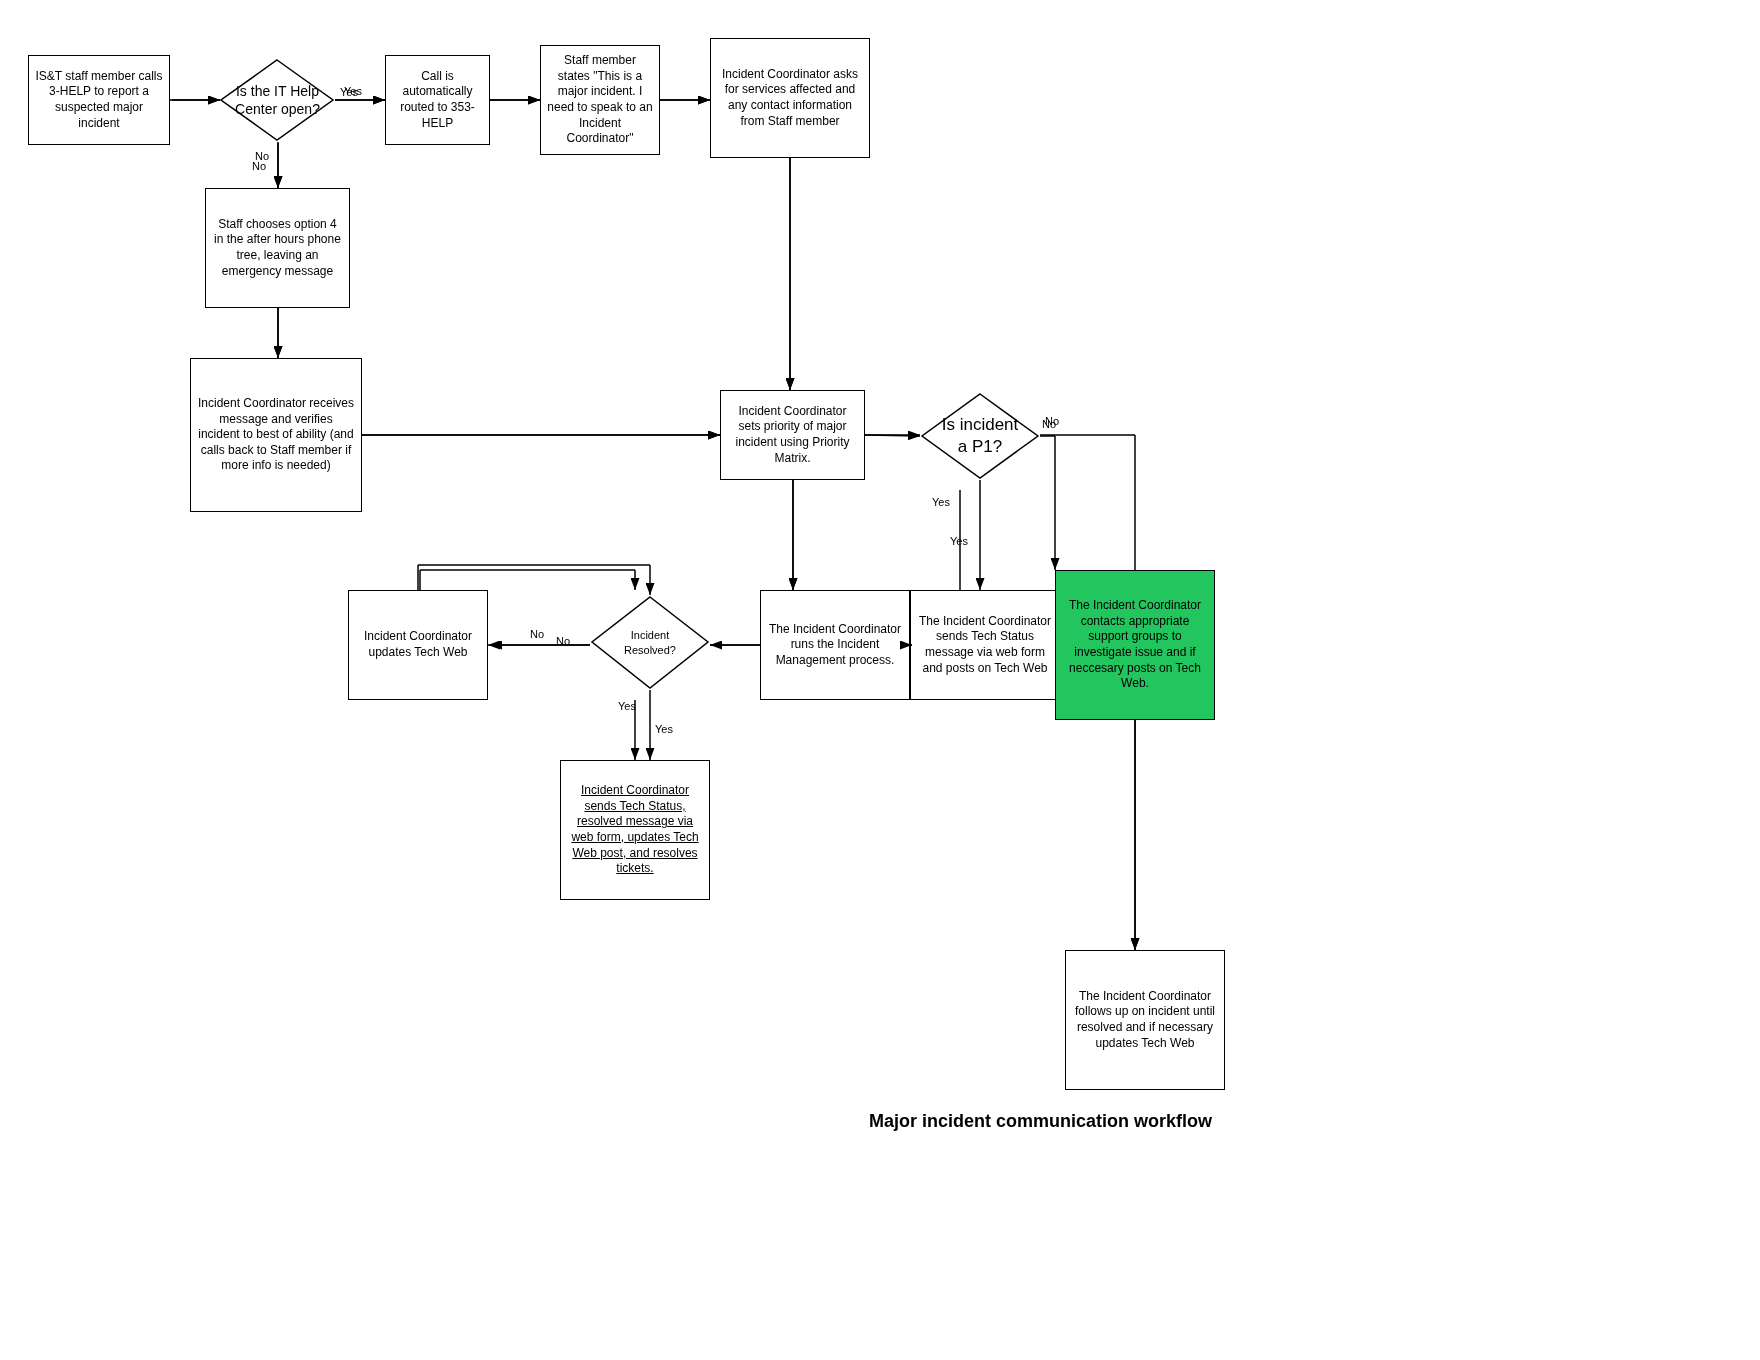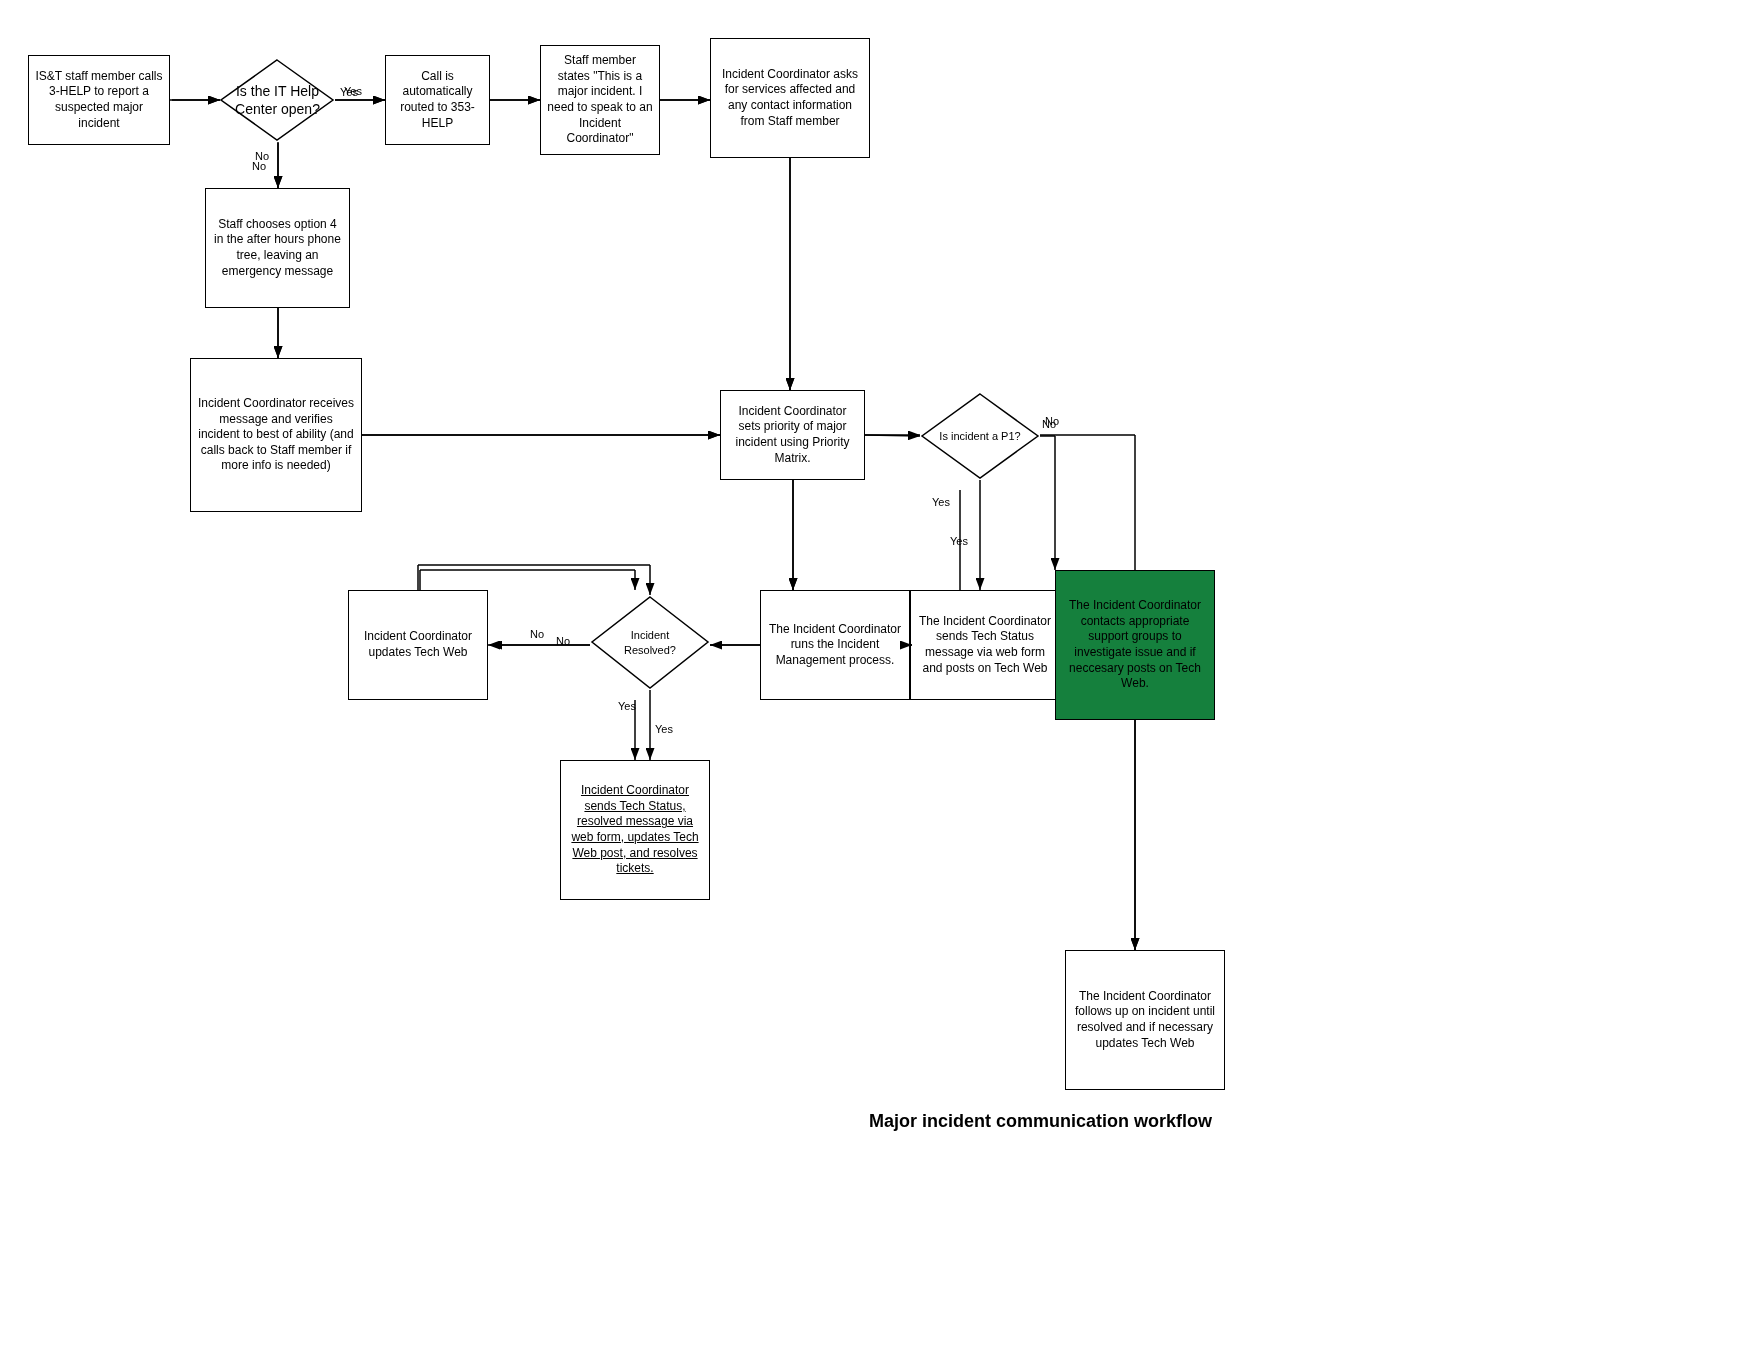--- a/index.html
+++ b/index.html
@@ -159,35 +159,35 @@
   </div>
 
   <div class="box" style="left:190px; top:358px; width:172px; height:154px;">
     <span>Incident Coordinator receives message and verifies incident to best of ability (and calls back to Staff member if more info is needed)</span>
   </div>
 
   <div class="diamond" style="left:920px; top:392px; width:120px; height:88px;">
     <svg width="120" height="88" viewBox="0 0 120 88">
       <polygon points="60,2 118,44 60,86 2,44" fill="white" stroke="black" stroke-width="1.5"></polygon>
     </svg>
-    <div class="diamond-text" style="position:absolute; z-index:2; width:90px; font-size:11px;">Is incident a P1?</div>
+    <div class="diamond-text" style="position:absolute; z-index:2; width:90px; font-size:17px;">Is incident a P1?</div>
   </div>
 
   <div class="arrow-label" style="left:932px; top:496px;">Yes</div>
   <div class="arrow-label" style="left:1045px; top:415px;">No</div>
 
   <div class="box" style="position: absolute; border: 1.5px solid rgb(0, 0, 0); background: rgb(255, 255, 255); display: flex; align-items: center; justify-content: center; text-align: center; padding: 6px; line-height: 1.3; left: 910px; top: 590px; width: 150px; height: 110px;">
     <span>The Incident Coordinator sends Tech Status message via web form and posts on Tech Web</span>
   </div>
 
   <div class="box" style="left:760px; top:590px; width:150px; height:110px;">
     <span>The Incident Coordinator runs the Incident Management process.</span>
   </div>
 
-  <div class="box" style="position: absolute; border: 1.5px solid rgb(0, 0, 0); background: #15803d; display: flex; align-items: center; justify-content: center; text-align: center; padding: 6px; line-height: 1.3; left: 1055px; top: 570px; width: 160px; height: 150px;">
+  <div class="box" style="position: absolute; border: 1.5px solid rgb(0, 0, 0); background: #22c55e; display: flex; align-items: center; justify-content: center; text-align: center; padding: 6px; line-height: 1.3; left: 1055px; top: 570px; width: 160px; height: 150px;">
     <span>The Incident Coordinator contacts appropriate support groups to investigate issue and if neccesary posts on Tech Web.</span>
   </div>
 
   <div class="diamond" style="left:590px; top:595px; width:120px; height:95px;">
     <svg width="120" height="95" viewBox="0 0 120 95">
       <polygon points="60,2 118,47 60,93 2,47" fill="white" stroke="black" stroke-width="1.5"></polygon>
     </svg>
     <div class="diamond-text" style="position:absolute; z-index:2; width:88px; font-size:11px;">Incident Resolved?</div>
   </div>
 

